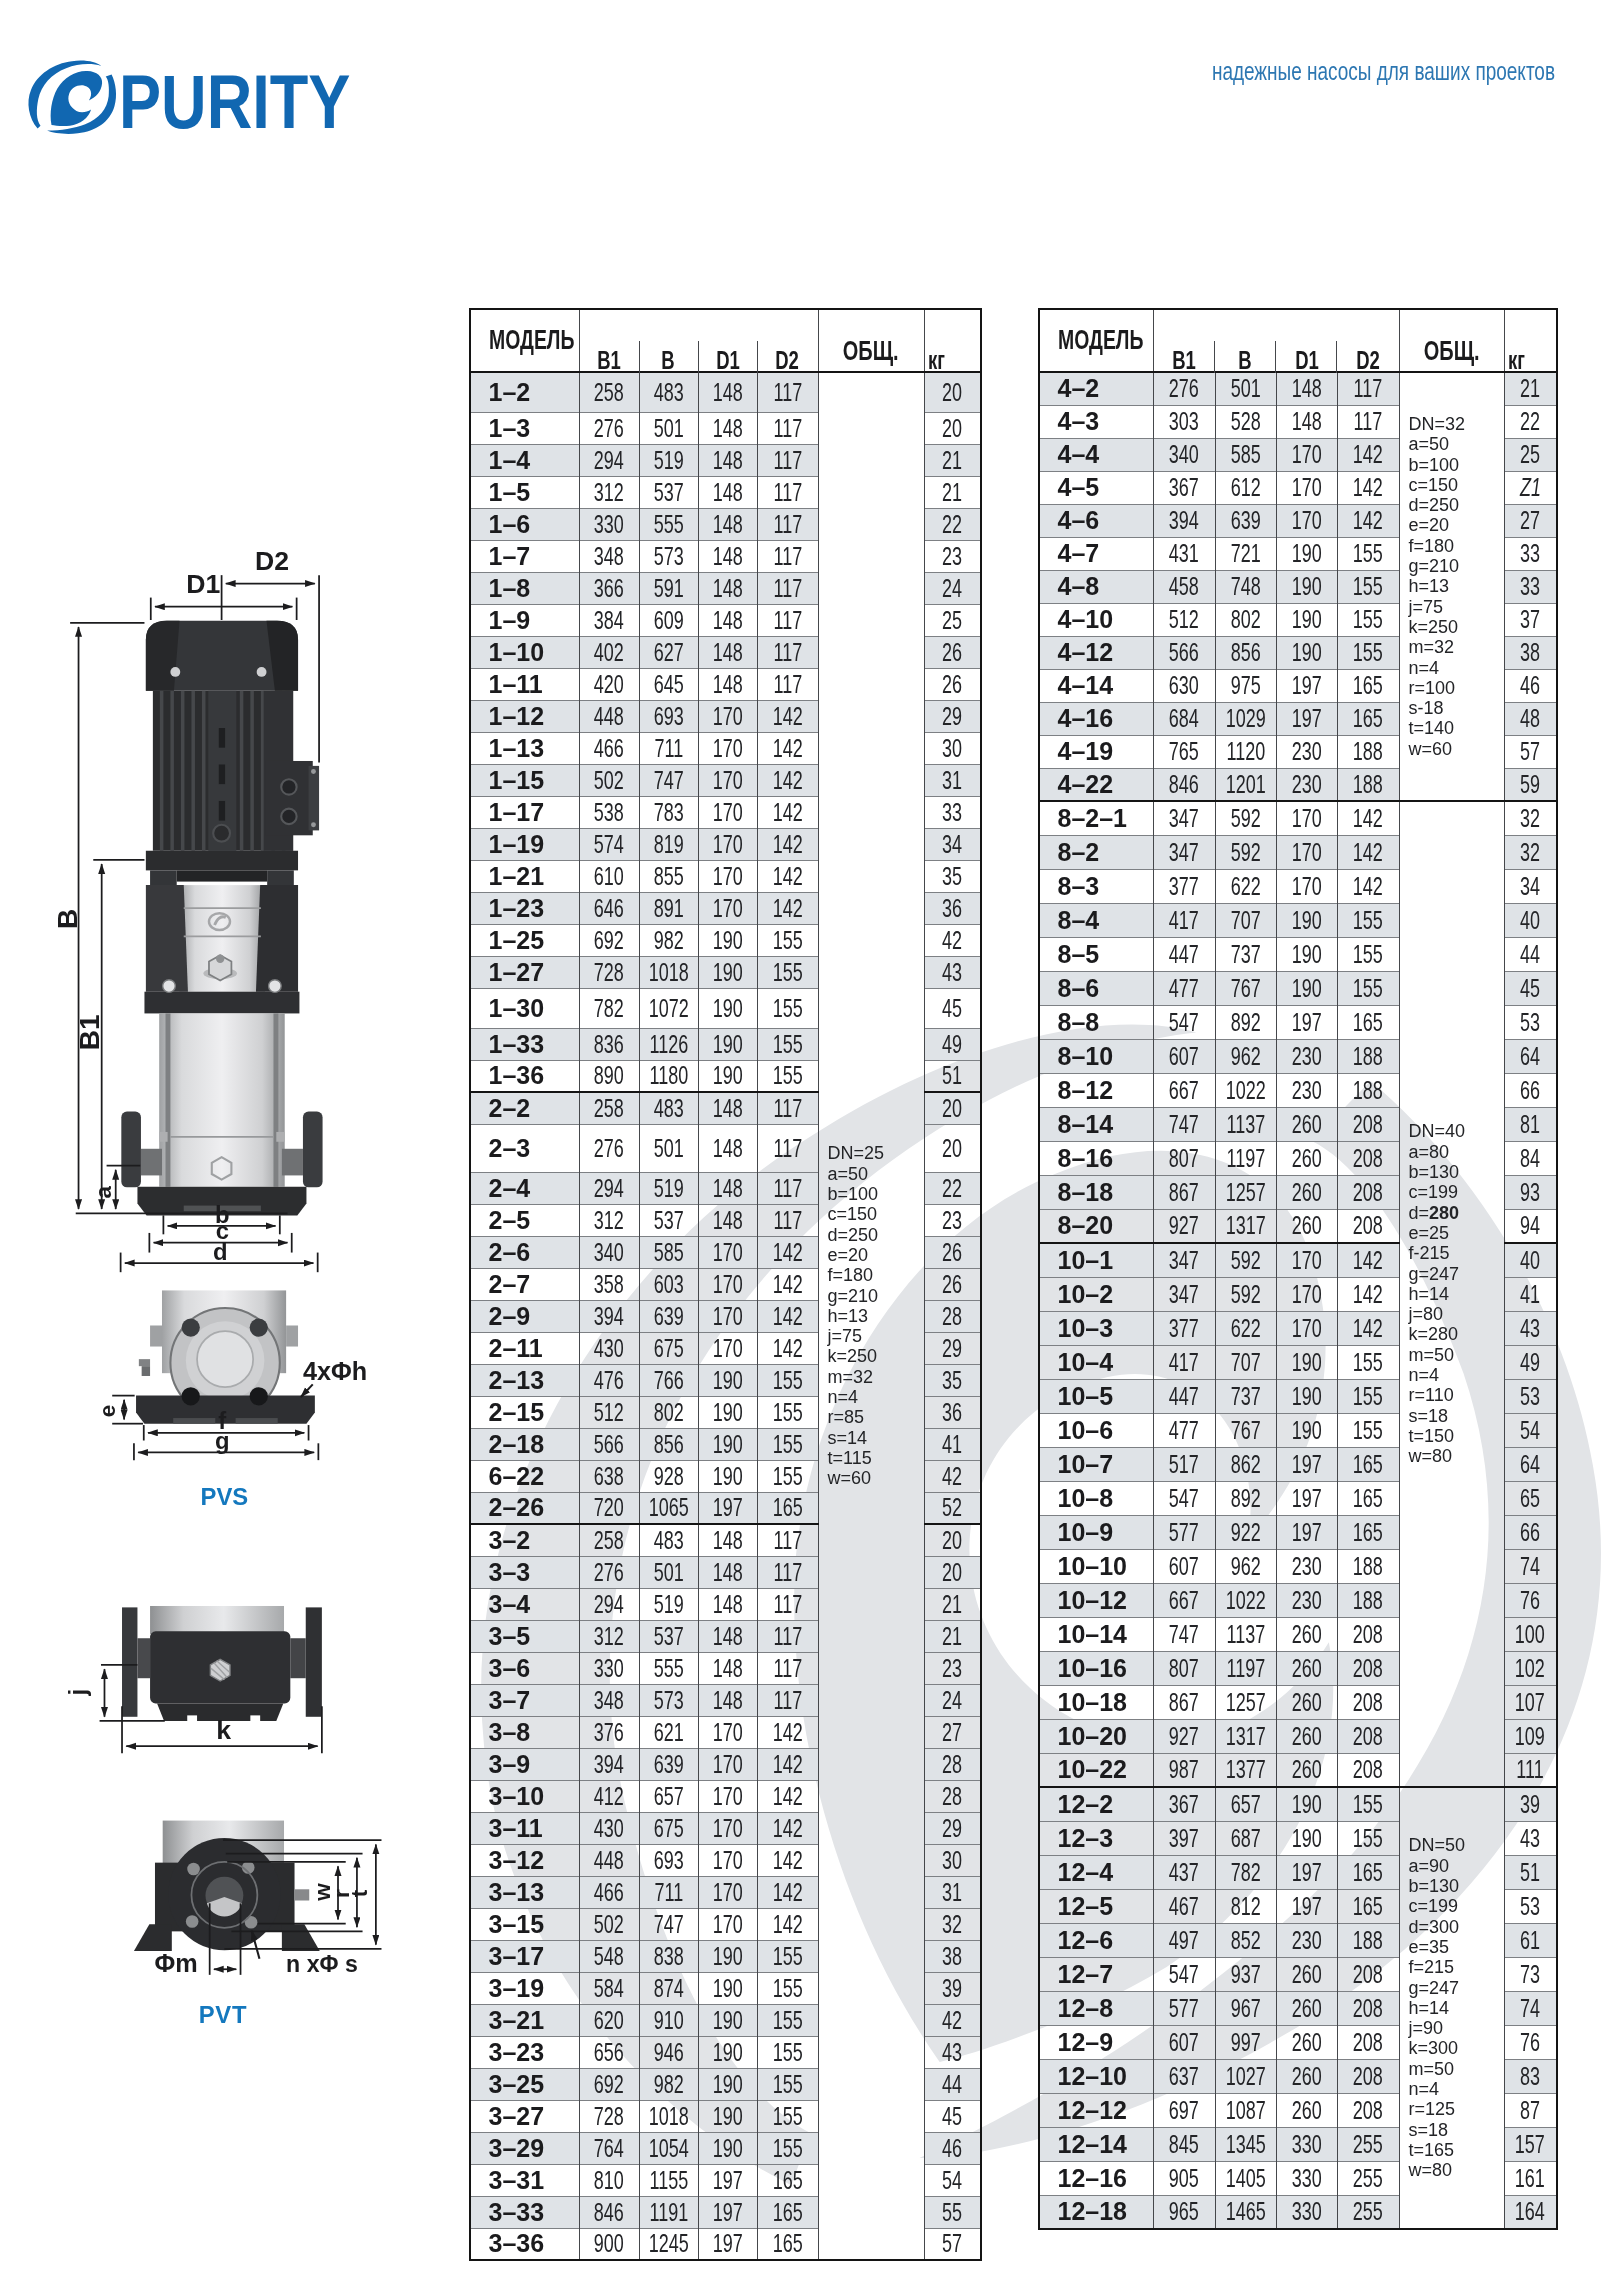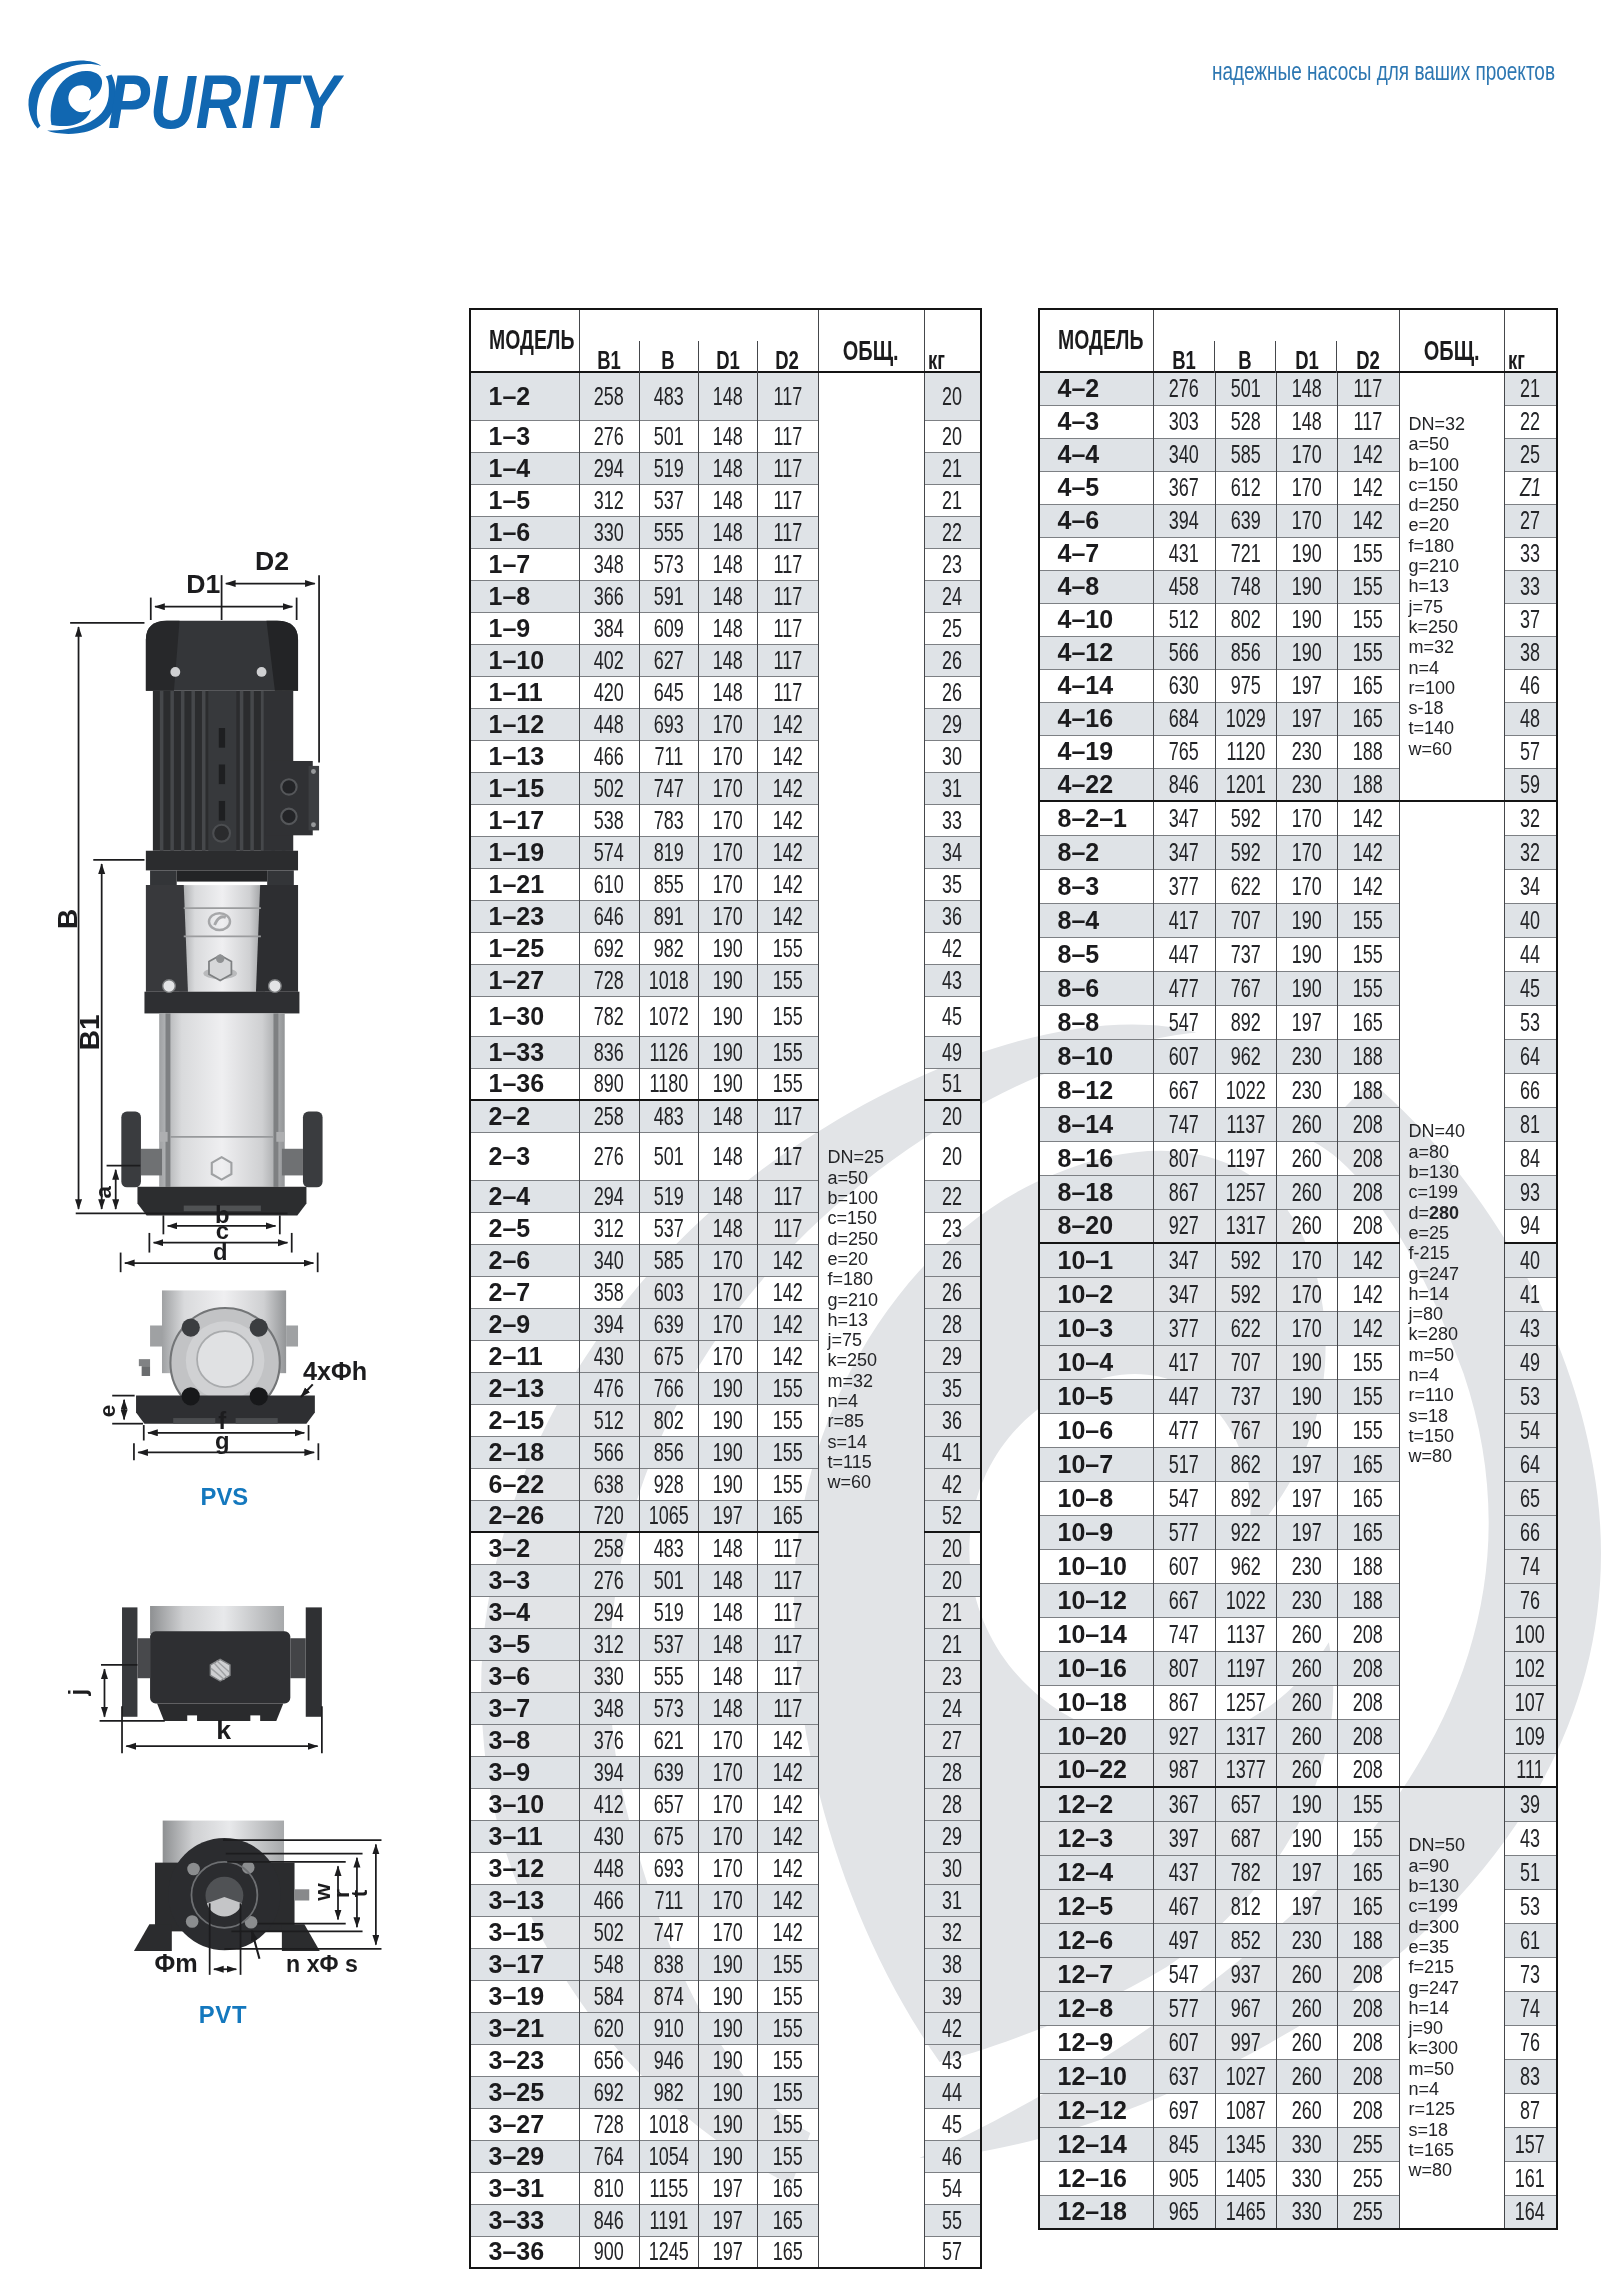--- a/index.html
+++ b/index.html
@@ -31,21 +31,21 @@
 .tbl tbody td i{font-style:italic;}
 .tbl tbody tr.s td{background:#dfe3e7;}
 .tbl tbody tr.s td.ob,.tbl tbody td.ob{background:transparent;}
 .tbl tbody tr.g td{border-top:2.8px solid #141414;}
 .tbl tbody tr.g td.ob{border-top:1.4px solid #7d8084;}
 .tbl tbody tr.g td.ob.gob{border-top:2.8px solid #141414;}
 .tbl tbody td.ob{border-left:1.4px solid #45474b;border-right:1.4px solid #45474b;vertical-align:middle;}
 .dn{font-size:18px;line-height:20.3px;color:#232427;margin-left:9px;text-align:left;}
 .dn b{font-weight:bold;}
 .hdrline{position:absolute;z-index:3;width:1.4px;background:#45474b;}
-#brand{position:absolute;z-index:2;left:108px;top:58px;font-style:italic;}
+#brand{position:absolute;z-index:2;left:119px;top:58px;}
 #brand span{display:inline-block;font-weight:bold;font-size:76px;color:#1167b1;
  transform:scaleX(0.83);transform-origin:0 0;letter-spacing:0px;}
 #tagline{position:absolute;z-index:2;right:67px;top:56px;width:631px;text-align:right;}
 #tagline span{display:inline-block;font-size:26px;color:#2d77b2;transform:scaleX(0.73);transform-origin:100% 0;}
 </style>
 </head>
 <body>
 <svg id="art" width="1622" height="2273" viewBox="0 0 2313 3241">
 
 <defs>
@@ -353,21 +353,21 @@
         <th class="hm"><span>МОДЕЛЬ</span></th>
         <th class="hc"><span>B1</span></th>
         <th class="hc"><span>B</span></th>
         <th class="hc"><span>D1</span></th>
         <th class="hc"><span>D2</span></th>
         <th class="ho"><span>ОБЩ.</span></th>
         <th class="hk"><span>кг</span></th>
       </tr>
     </thead>
 <tbody>
-<tr style="height:48px" class="s">
+<tr style="height:40px" class="s">
         <td class="m">1–2</td>
         <td class="n"><span>258</span></td>
         <td class="n"><span>483</span></td>
         <td class="n"><span>148</span></td>
         <td class="n"><span>117</span></td>
         <td class="ob" rowspan="58">
           <div class="dn">DN=25<br>a=50<br>b=100<br>c=150<br>d=250<br>e=20<br>f=180<br>g=210<br>h=13<br>j=75<br>k=250<br>m=32<br>n=4<br>r=85<br>s=14<br>t=115<br>w=60</div>
         </td>
         <td class="k"><span>20</span></td>
       </tr>

